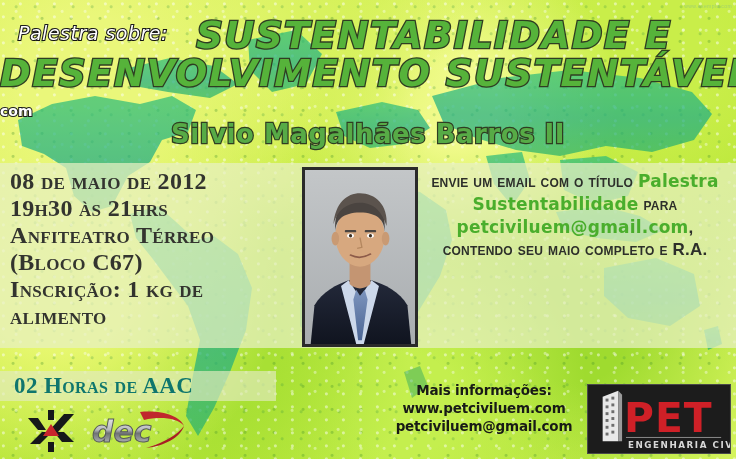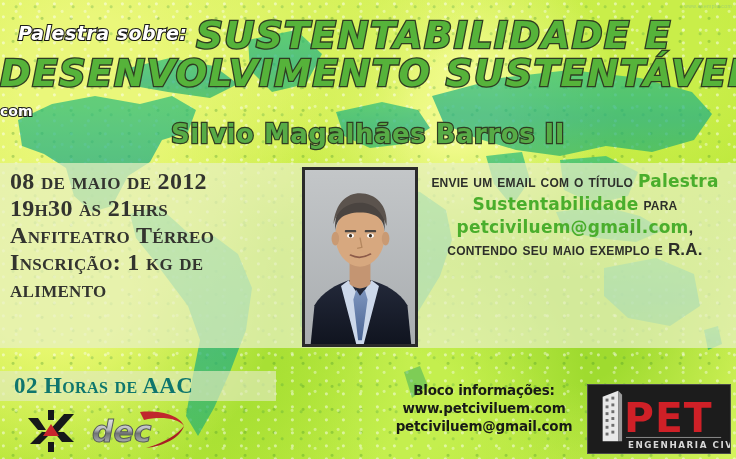--- a/index.html
+++ b/index.html
@@ -47,21 +47,21 @@
   .watermark{
     position:absolute; right:4px; top:3px;
     font-size:5px; letter-spacing:.4px;
     color:rgba(150,200,120,.75);
     font-family:"Liberation Sans", sans-serif;
   }
 
   .kicker{
     position:absolute; left:18px; top:22px;
     font-family:"DejaVu Sans", sans-serif;
-    font-weight:bold; font-style:italic;
+    font-weight:normal; font-style:italic;
     font-size:19px; letter-spacing:.5px;
     color:#ffffff;
     -webkit-text-stroke:2.2px #1b1b1b;
     paint-order:stroke fill;
     text-shadow:0 1px 0 rgba(0,0,0,.35);
   }
 
   .title-l1, .title-l2{
     position:absolute; left:0; width:736px; text-align:center;
     font-family:"DejaVu Sans", sans-serif;
@@ -233,20 +233,21 @@
     <div class="com">com</div>
     <div class="speaker">Silvio Magalhães Barros II</div>
   </div>
 
   <div class="panel"></div>
 
   <div class="info-left">
     <div>08 de maio de 2012</div>
     <div>19h30 às 21hrs</div>
     <div>Anfiteatro Térreo</div>
+    <div>(Bloco C67)</div>
     <div class="wrap">Inscrição: 1 kg de alimento</div>
   </div>
 
   <div class="photo">
     <svg viewBox="0 0 116 180" preserveAspectRatio="none" aria-hidden="true">
       <defs>
         <linearGradient id="bgp" x1="0" y1="0" x2="0" y2="1">
           <stop offset="0%" stop-color="#c3c6c8"></stop>
           <stop offset="100%" stop-color="#a9adb0"></stop>
         </linearGradient>
@@ -290,21 +291,21 @@
       <ellipse cx="85" cy="71" rx="4" ry="7" fill="#c99a73"></ellipse>
     </svg>
   </div>
 
   <div class="info-right">
     <span>envie um email com o</span>
     <span>título </span><span class="hl">Palestra</span>
     <span class="hl">Sustentabilidade</span><span> para</span>
     <span class="hl">petciviluem@gmail.com</span><span>,</span>
     <span>contendo seu maio</span>
-    <span>exemplo e R.A.</span>
+    <span>completo e R.A.</span>
   </div>
 
   <div class="aac-strip"></div>
   <div class="aac-text">02 Horas de AAC</div>
 
   <div class="logo-uem">
     <svg viewBox="0 0 58 42" aria-hidden="true">
       <g fill="#16181a">
         <path d="M4,8 L14,8 L22,20 L14,20 Z"></path>
         <path d="M40,4 L50,4 L34,22 L24,22 Z"></path>
@@ -327,21 +328,21 @@
           <stop offset="100%" stop-color="#d6d9da"></stop>
         </linearGradient>
       </defs>
       <path d="M52,2 C74,0 92,6 96,16 C90,8 72,6 56,10 Z" fill="#c0272d"></path>
       <path d="M96,16 C92,28 76,36 58,38 C78,32 90,24 96,16 Z" fill="#a81f25"></path>
       <text x="4" y="32" font-family="DejaVu Sans, sans-serif" font-size="30" font-weight="bold" font-style="italic" fill="url(#silver)" stroke="#55585a" stroke-width="1">dec</text>
     </svg>
   </div>
 
   <div class="contact">
-    <div>Bloco informações:</div>
+    <div>Mais informações:</div>
     <div>www.petciviluem.com</div>
     <div>petciviluem@gmail.com</div>
   </div>
 
   <div class="pet">
     <svg viewBox="0 0 144 70" aria-hidden="true">
       <rect width="144" height="70" fill="#1c1c1c"></rect>
 
       <g>
         <path d="M14,12 L30,6 L30,58 L14,58 Z" fill="#e8e8e8"></path>

